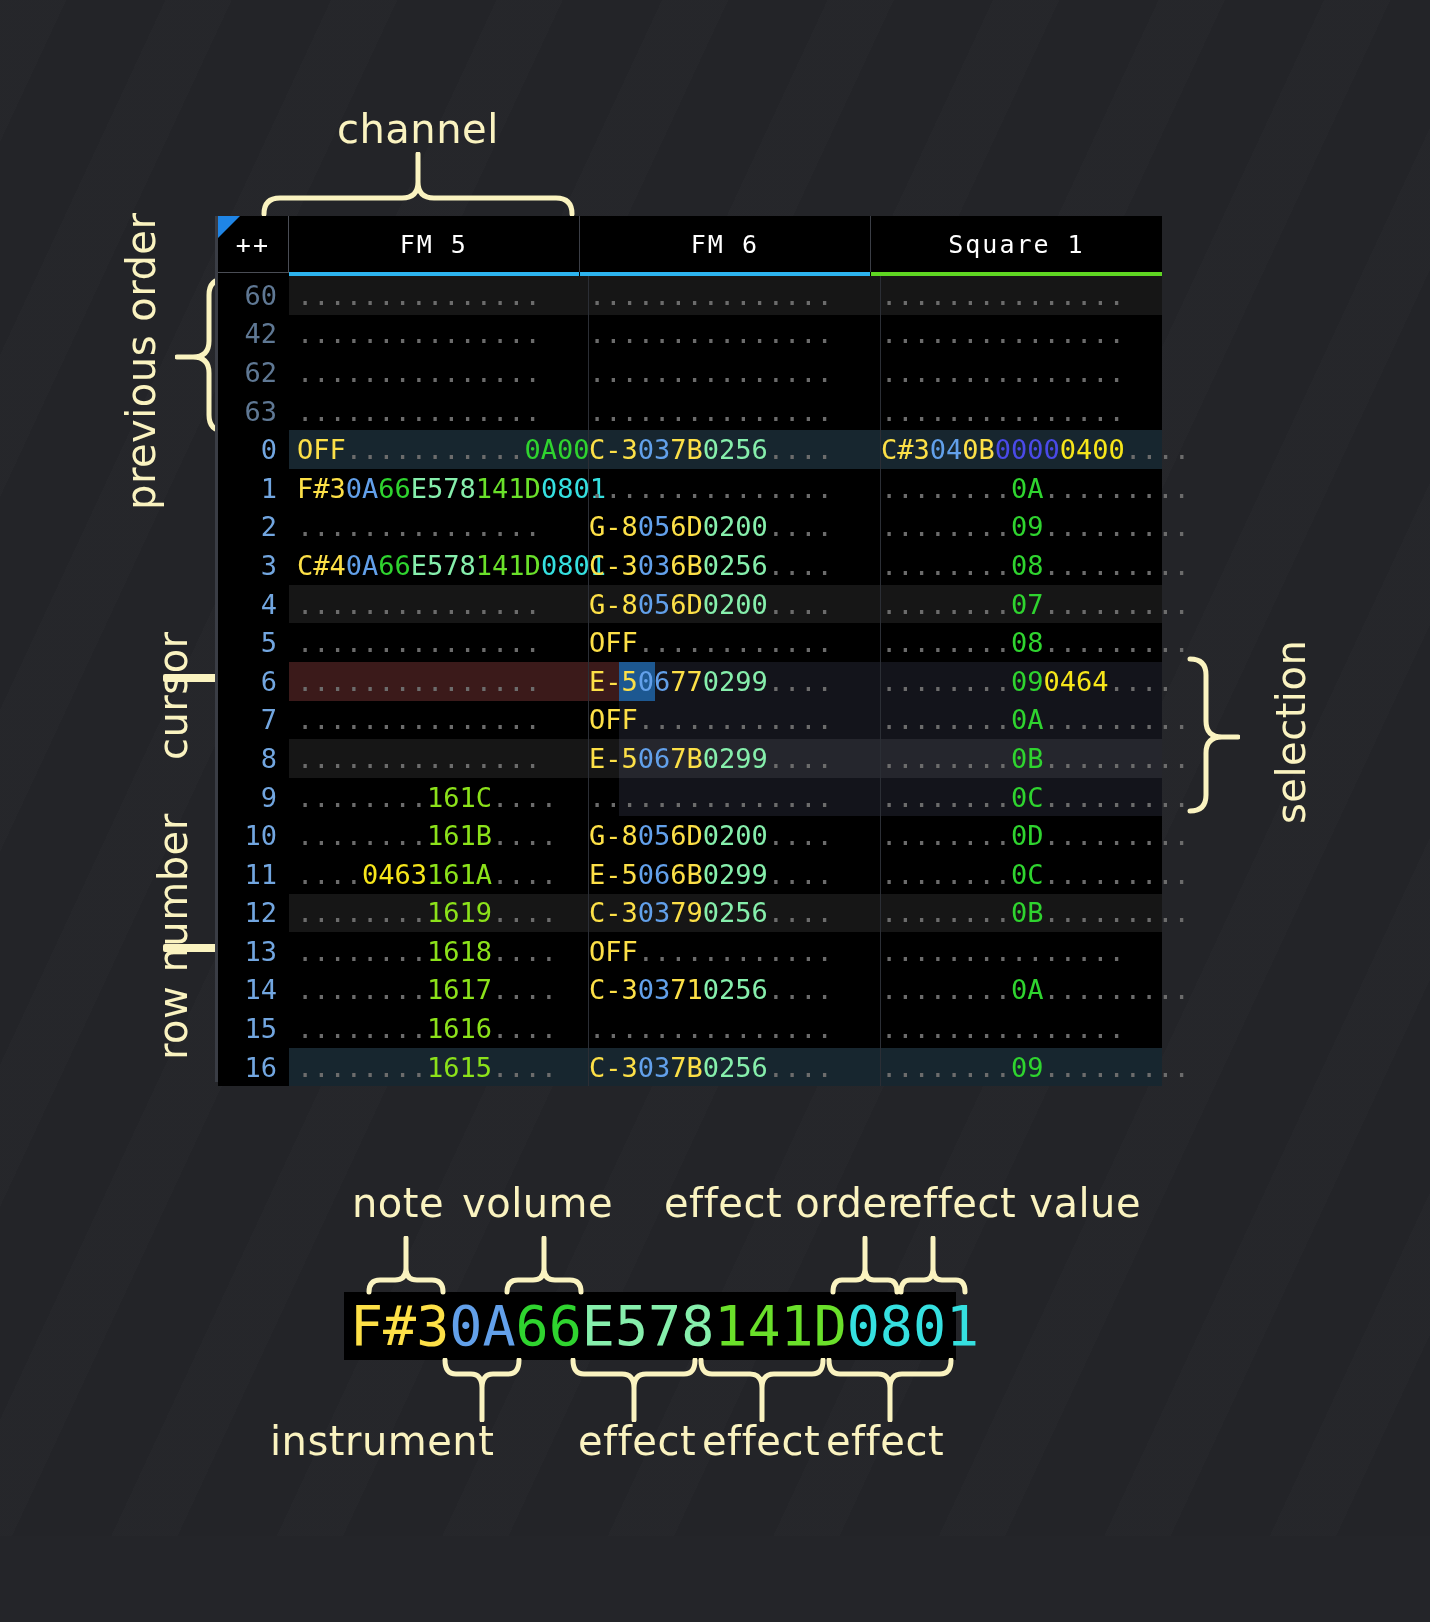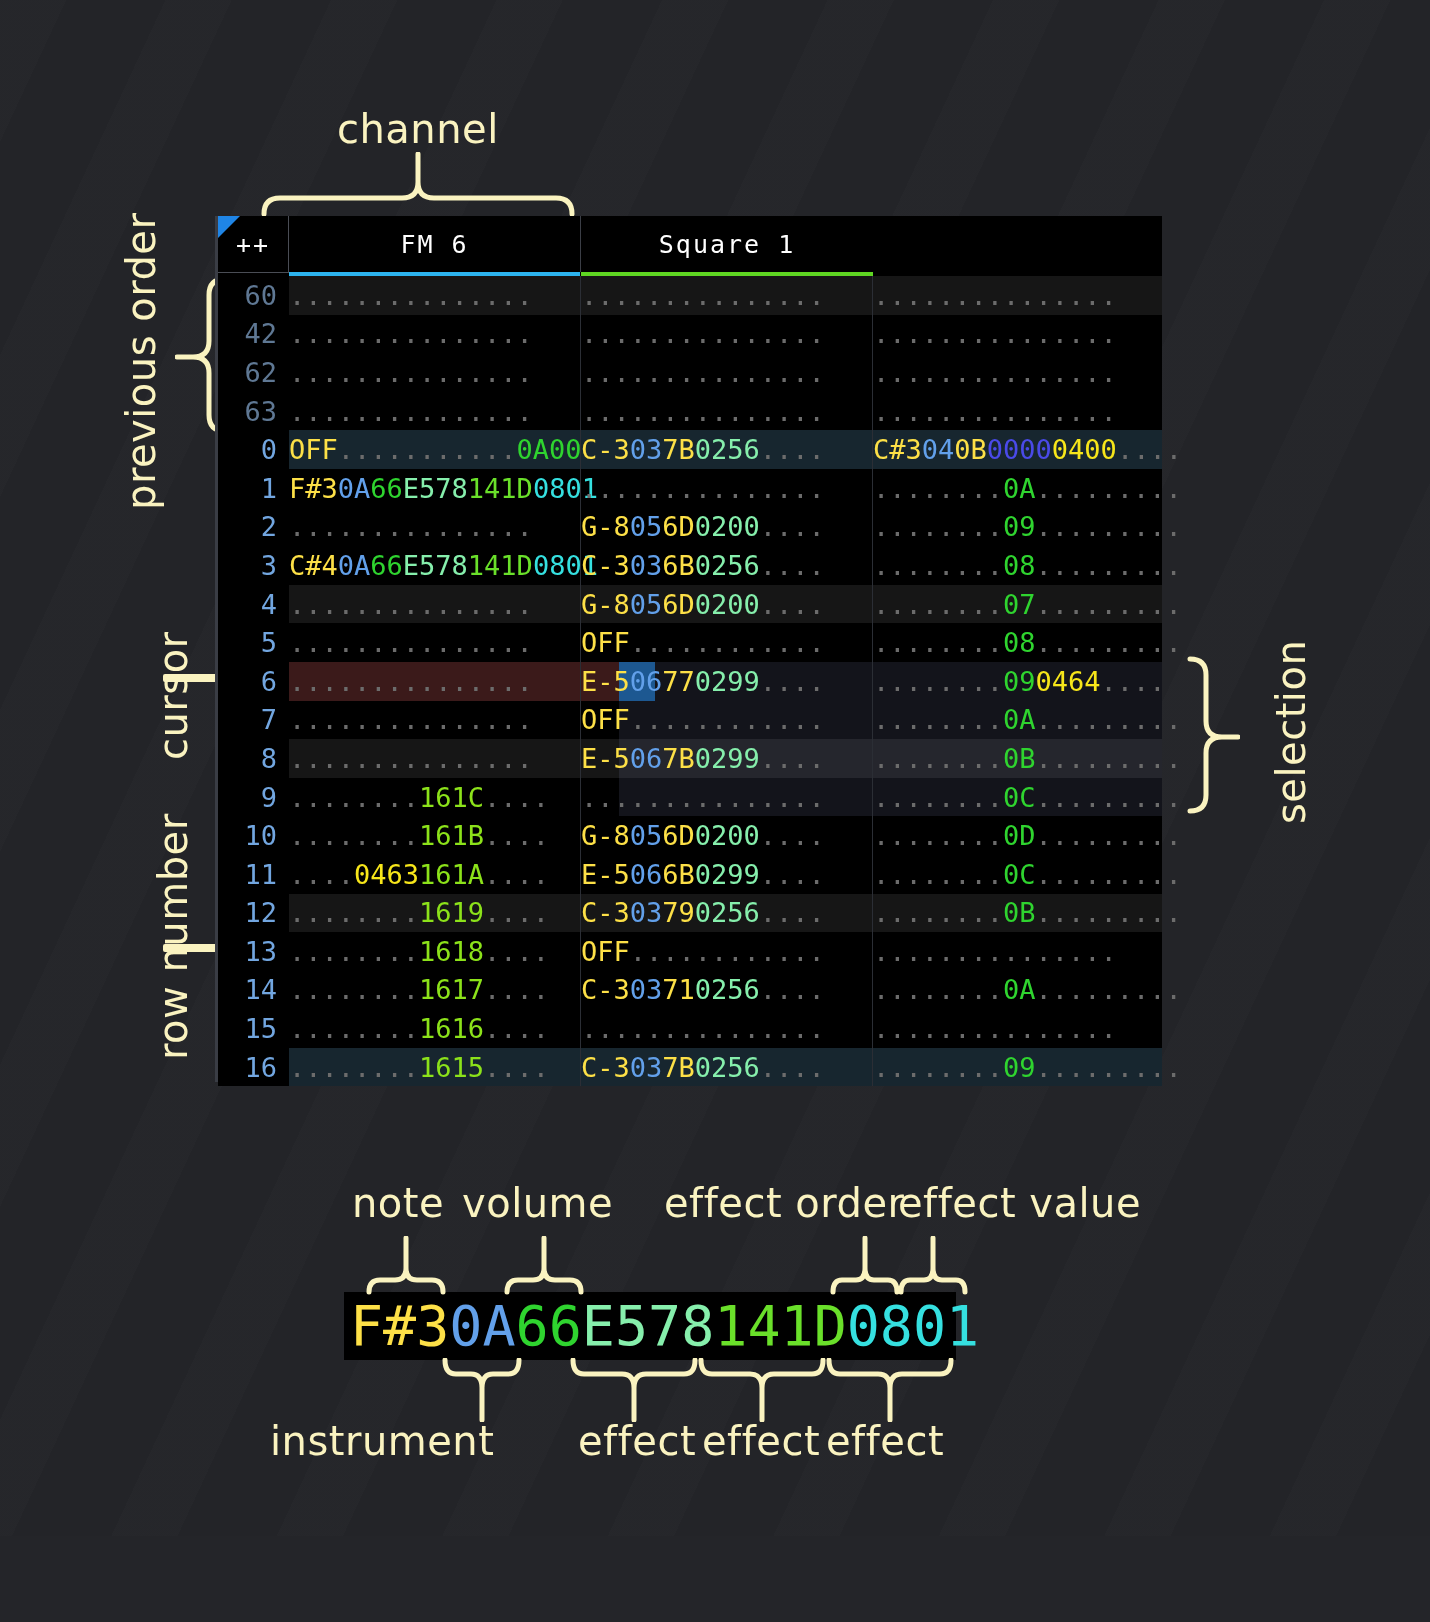--- a/index.html
+++ b/index.html
@@ -80,20 +80,21 @@
   }
 
   #rows {
     position: absolute; top: 60px; left: 0; right: 0; bottom: 0;
   }
   .row {
     position: relative;
     display: flex;
     height: 38.6px;
     align-items: flex-end;
+    gap: 8px;
   }
   .rn {
     width: 71px;
     text-align: right;
     padding-right: 12px;
     color: #72a6e0;
     font-size: 27px;
     flex: 0 0 71px;
     z-index: 3;
     position: relative;
@@ -200,20 +201,24 @@
   <svg class="brace" width="60" height="160" style="left:1180px; top:655px;" viewBox="0 0 60 160">
     <path d="M10 4 Q26 4 26 20 L26 66 Q26 82 42 82 L58 82 M42 82 Q26 82 26 98 L26 140 Q26 156 10 156" fill="none" stroke="#faf3c0" stroke-width="5" stroke-linecap="round"></path>
   </svg>
 
   <div id="tracker">
     <div id="corner-tri"></div>
 
     <div class="hdr">
       <div class="hdr-cell hdr-rownum">++</div>
       <div class="hdr-cell hdr-ch">
+        <span>FM 5</span>
+        <span class="uline" style="background: rgb(45, 180, 239);"></span>
+      </div>
+      <div class="hdr-cell hdr-ch">
         <span>FM 6</span>
         <span class="uline" style="background: rgb(45, 180, 239);"></span>
       </div>
       <div class="hdr-cell hdr-ch">
         <span>Square 1</span>
         <span class="uline" style="background: rgb(95, 214, 34);"></span>
       </div>
     </div>
     <div class="hdr-sep"></div>
 

